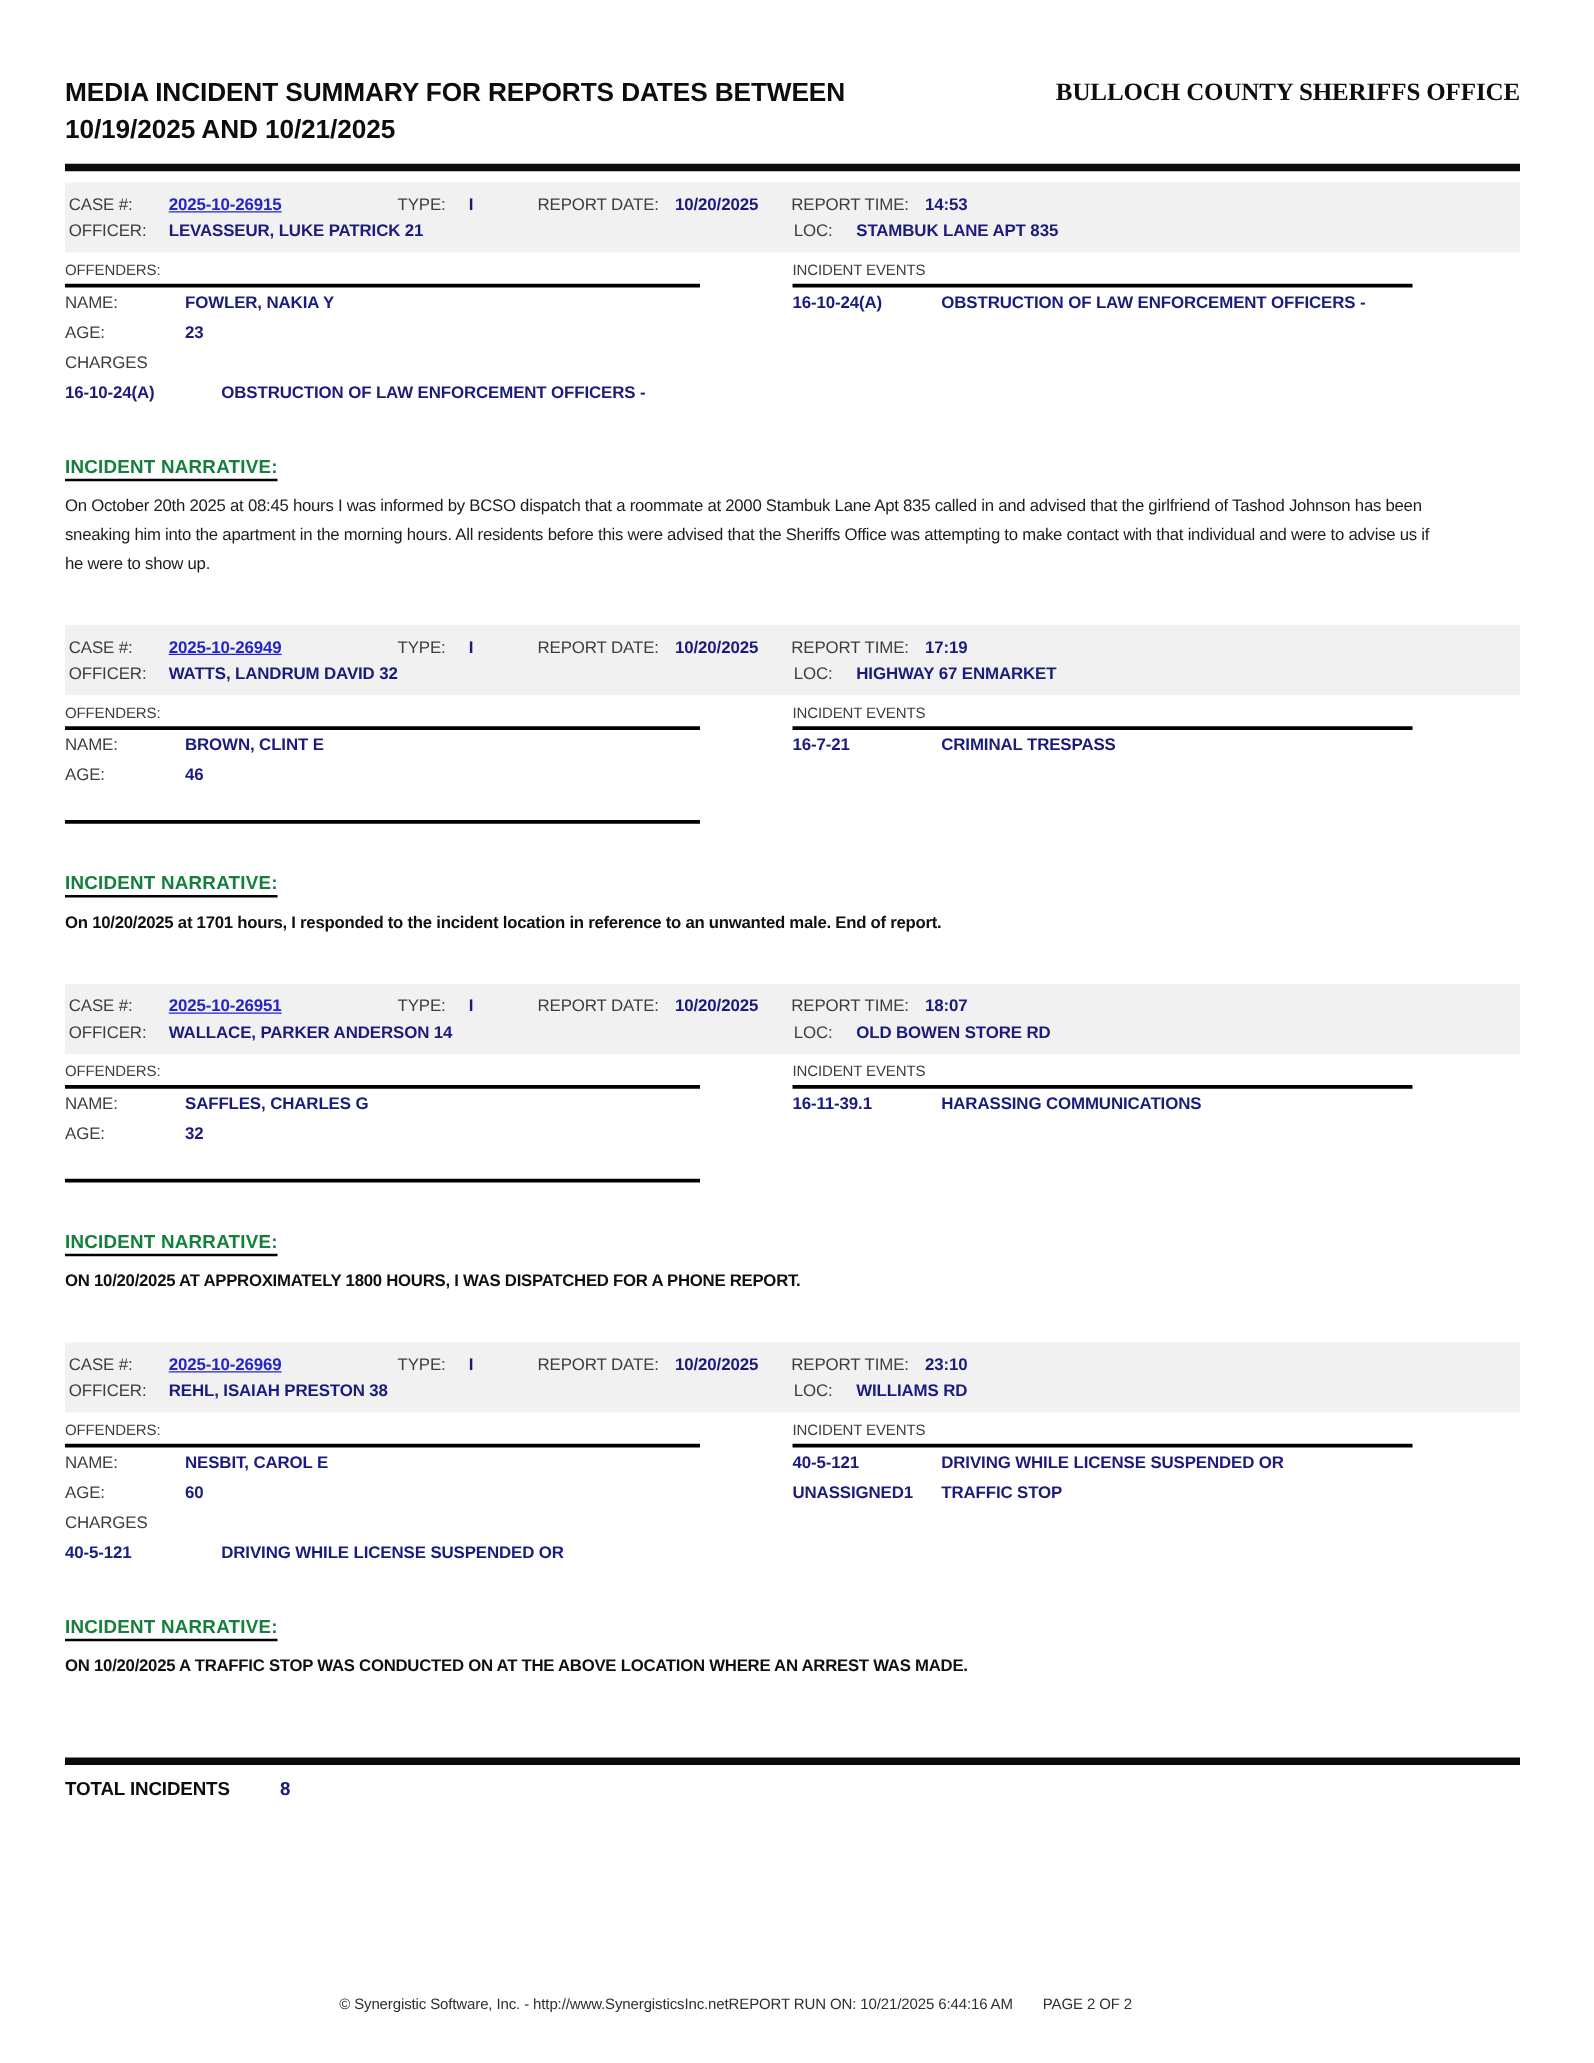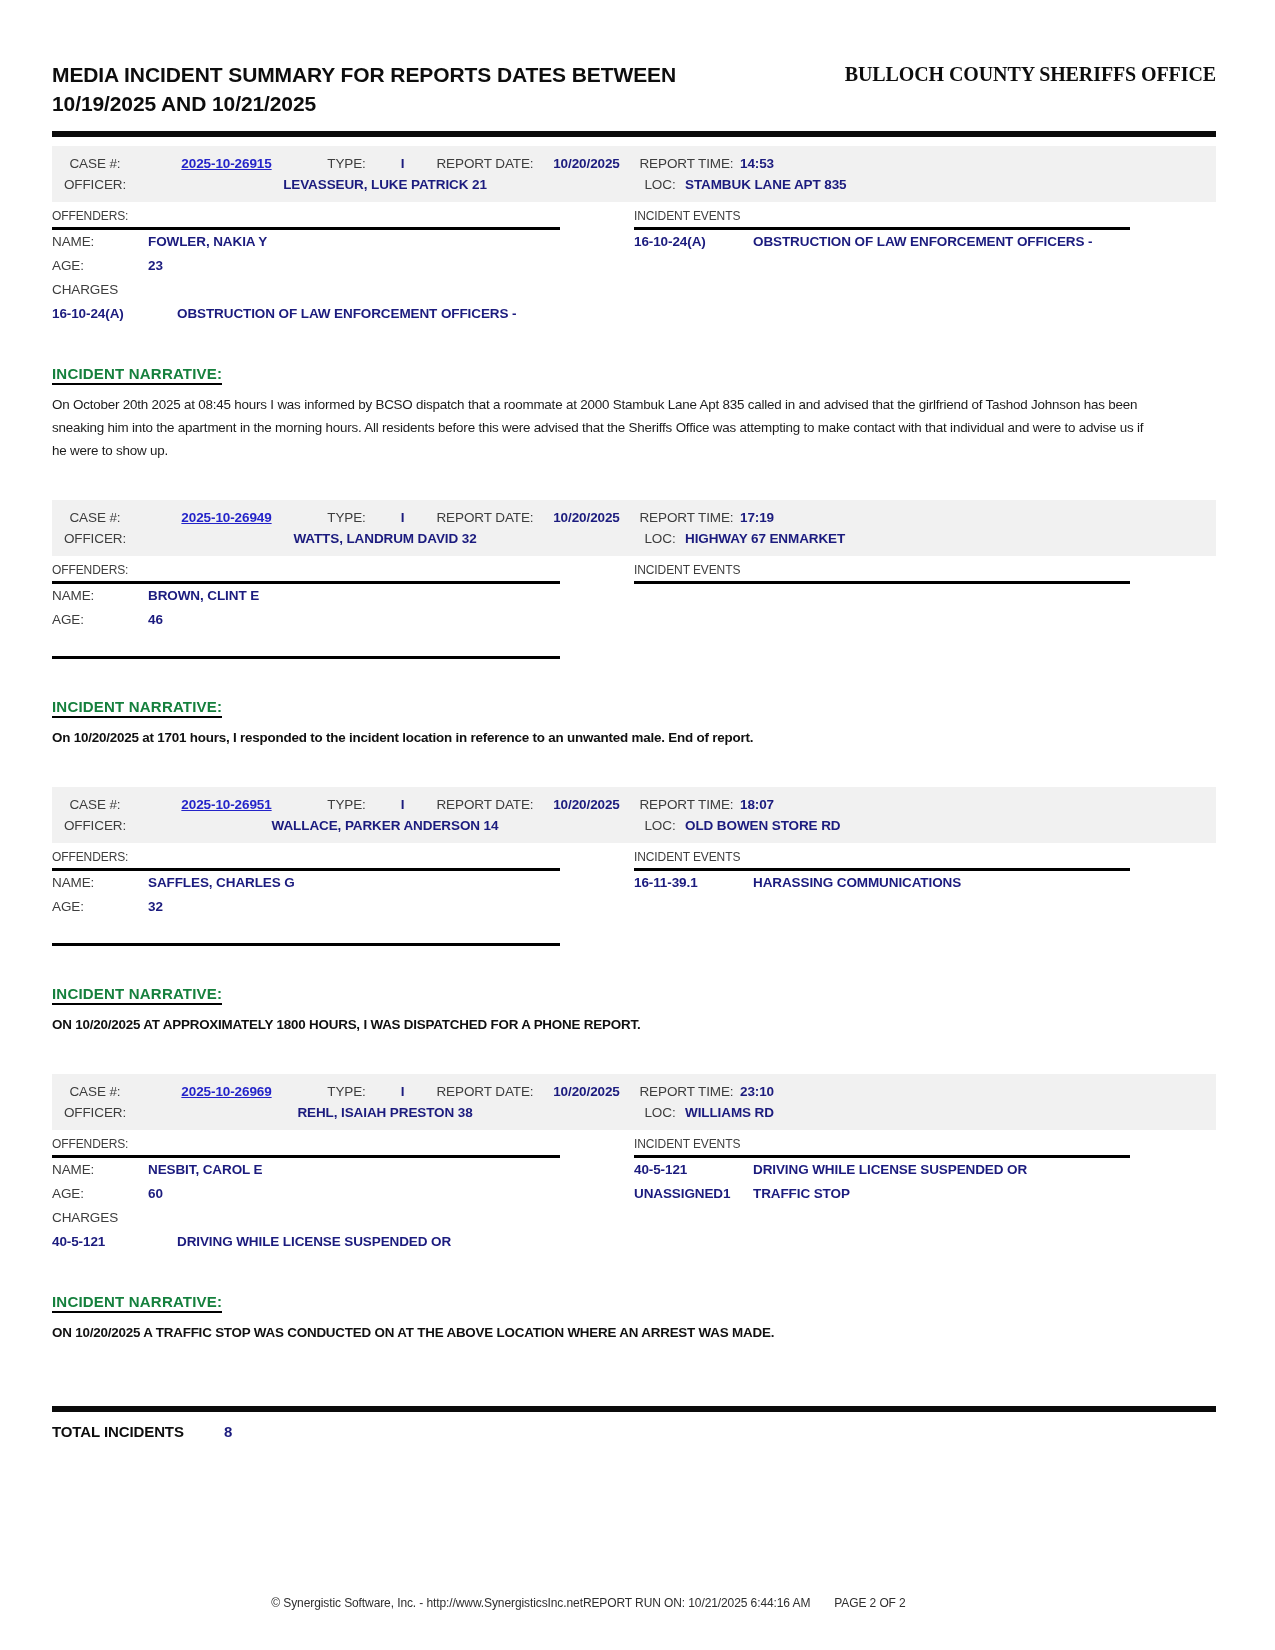--- a/index.html
+++ b/index.html
@@ -13,21 +13,21 @@
   
   .doc-header { display:flex; justify-content:space-between; align-items:flex-start; }
   .title-left  { width:640px; font-size:21px; line-height:29px; font-weight:bold; color:#0d0d0d; }
   .title-right { font-size:20px; line-height:29px; font-weight:bold; color:#0d0d0d; text-align:right; white-space:nowrap;font-family:Liberation Serif, serif; }
   .rule-thick { height:6px; background:#0b0b0b; margin-top:13px; }
 
   
   .incident { margin-top:38px; }
   .incident.first { margin-top:9px; }
   .band { background:#f1f1f1; padding:7px 8px 7px 3px; }
-  .band-row { display:flex; line-height:21px; font-size:13.5px; white-space:nowrap;text-align:center; }
+  .band-row { display:flex; line-height:21px; font-size:13.5px; white-space:nowrap; }
   .lbl { color:#3d3d3d; }
   .val { color:#1b1b7e; font-weight:bold; }
   .case-link { color:#2424c9; font-weight:bold; text-decoration:underline; cursor:pointer; }
   .w-case-lbl{width:80px} .w-case{width:183px} .w-type-lbl{width:57px} .w-type{width:55px}
   .w-rd-lbl{width:110px} .w-rd{width:93px} .w-rt-lbl{width:107px}
   .w-off-lbl{width:80px} .w-off{width:500px} .w-loc-lbl{width:50px}
 
   .body-cols { display:flex; margin-top:4px; }
   .col-left { width:582px; }
   .col-right { flex:1; }
@@ -157,20 +157,24 @@
         </div>
         <div class="kv-row">
           <span class="kv-lbl">AGE:</span>
           <span class="val">46</span>
         </div>
         <div class="offender-endline"></div>
       </div>
       <div class="col-right">
         <div class="sec-head">INCIDENT EVENTS</div>
         <div class="sec-underline right"></div>
+        <div class="event-row">
+          <span class="val event-code">16-7-21</span>
+          <span class="val">CRIMINAL TRESPASS</span>
+        </div>
       </div>
     </div>
     <div>
       <div class="narr-head">INCIDENT NARRATIVE:</div>
       <p class="narr-text bold">On 10/20/2025 at 1701 hours, I responded to the incident location in reference to an unwanted male. End of report.</p>
     </div>
   </div>
 
   <div class="incident">
     <div class="band">

